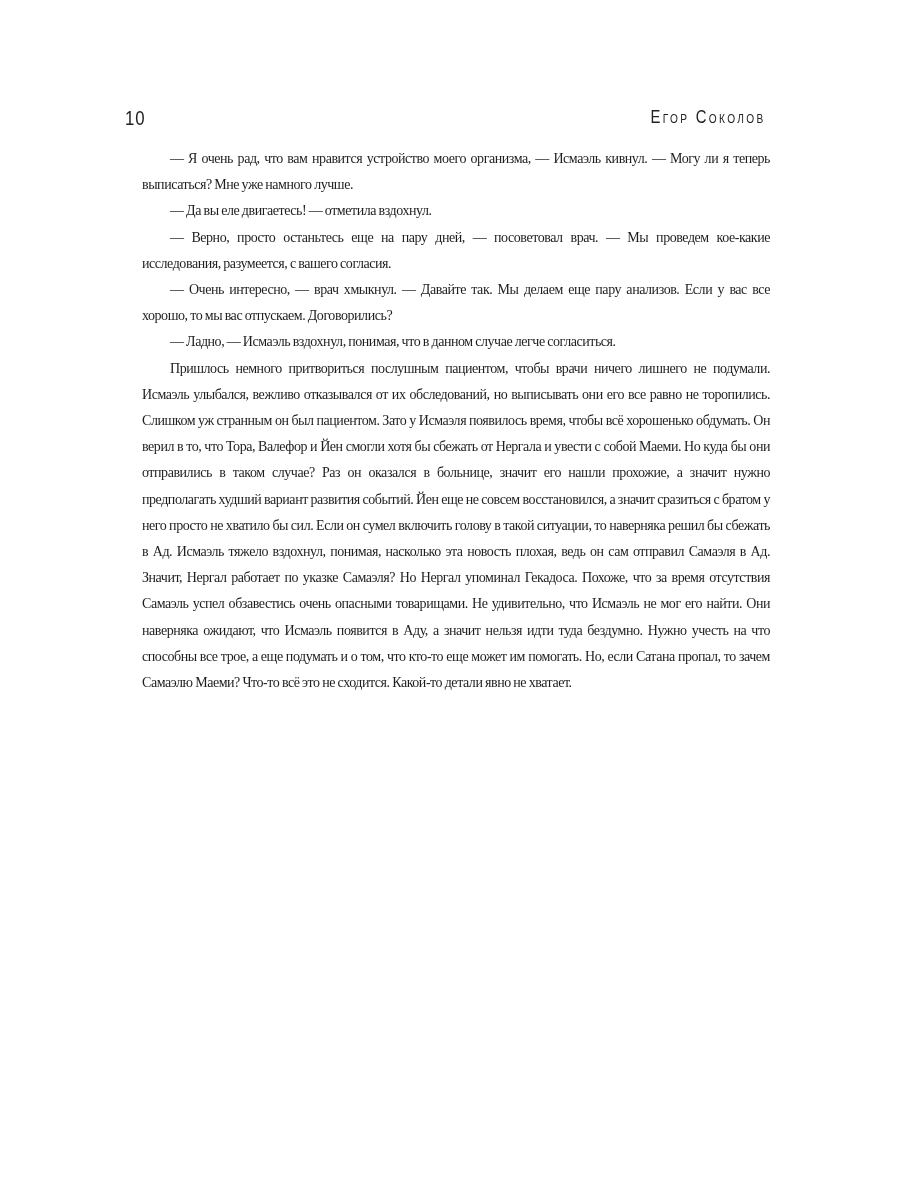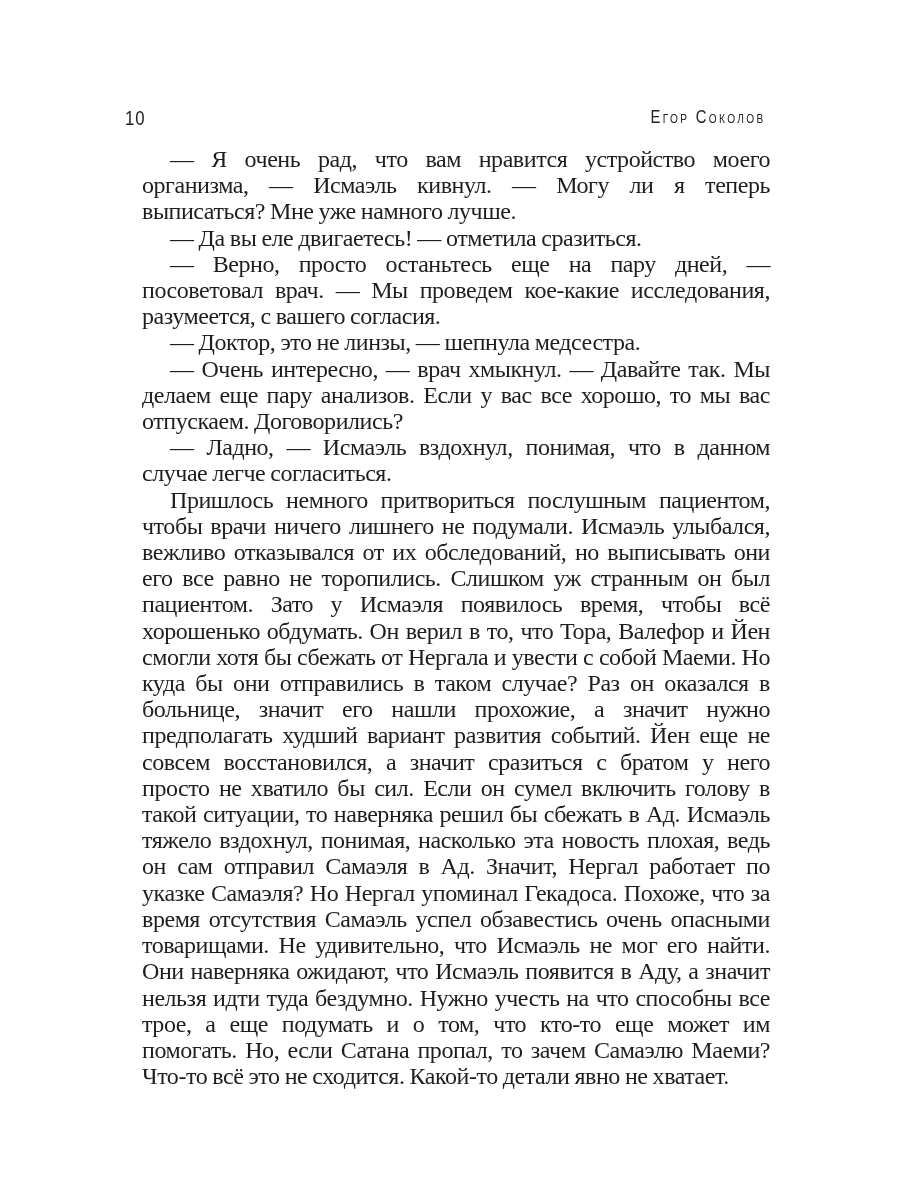--- a/index.html
+++ b/index.html
@@ -20,37 +20,36 @@
     }
     .running-head {
       position: absolute; right: 0; top: 0;
       font-family: "Liberation Sans", "DejaVu Sans", sans-serif;
       font-size: 19px; letter-spacing: 3px; color: #222;
       font-variant: small-caps;
       transform: scaleX(0.78); transform-origin: right top;
     }
     .text {
       position: absolute; left: 142px; width: 628px; top: 146px;
-      font-size: 24px; line-height: 26.2px;
+      font-size: 14px; line-height: 26.2px;
       text-align: justify;
     }
     .para {
       margin: 0; text-indent: 28px;
       letter-spacing: -0.45px; word-spacing: -0.5px;
     }
   </style>
 </head>
 <body>
 
 <div class="header">
   <div class="page-number">10</div>
   <div class="running-head">Егор Соколов</div>
 </div>
 
 <div class="text">
   <p class="para">— Я очень рад, что вам нравится устройство моего организма, — Исмаэль кивнул. — Могу ли я теперь выписаться? Мне уже намного лучше.</p>
-  <p class="para">— Да вы еле двигаетесь! — отметила сразиться.</p>
+  <p class="para">— Да вы еле двигаетесь! — отметила вздохнул.</p>
   <p class="para">— Верно, просто останьтесь еще на пару дней, — посоветовал врач. — Мы проведем кое-какие исследования, разумеется, с вашего согласия.</p>
-  <p class="para">— Доктор, это не линзы, — шепнула медсестра.</p>
   <p class="para">— Очень интересно, — врач хмыкнул. — Давайте так. Мы делаем еще пару анализов. Если у вас все хорошо, то мы вас отпускаем. Договорились?</p>
   <p class="para">— Ладно, — Исмаэль вздохнул, понимая, что в данном случае легче согласиться.</p>
   <p class="para">Пришлось немного притвориться послушным пациентом, чтобы врачи ничего лишнего не подумали. Исмаэль улыбался, вежливо отказывался от их обследований, но выписывать они его все равно не торопились. Слишком уж странным он был пациентом. Зато у Исмаэля появилось время, чтобы всё хорошенько обдумать. Он верил в то, что Тора, Валефор и Йен смогли хотя бы сбежать от Нергала и увести с собой Маеми. Но куда бы они отправились в таком случае? Раз он оказался в больнице, значит его нашли прохожие, а значит нужно предполагать худший вариант развития событий. Йен еще не совсем восстановился, а значит сразиться с братом у него просто не хватило бы сил. Если он сумел включить голову в такой ситуации, то наверняка решил бы сбежать в Ад. Исмаэль тяжело вздохнул, понимая, насколько эта новость плохая, ведь он сам отправил Самаэля в Ад. Значит, Нергал работает по указке Самаэля? Но Нергал упоминал Гекадоса. Похоже, что за время отсутствия Самаэль успел обзавестись очень опасными товарищами. Не удивительно, что Исмаэль не мог его найти. Они наверняка ожидают, что Исмаэль появится в Аду, а значит нельзя идти туда бездумно. Нужно учесть на что способны все трое, а еще подумать и о том, что кто-то еще может им помогать. Но, если Сатана пропал, то зачем Самаэлю Маеми? Что-то всё это не сходится. Какой-то детали явно не хватает.</p>
 </div>
 
 </body></html>

